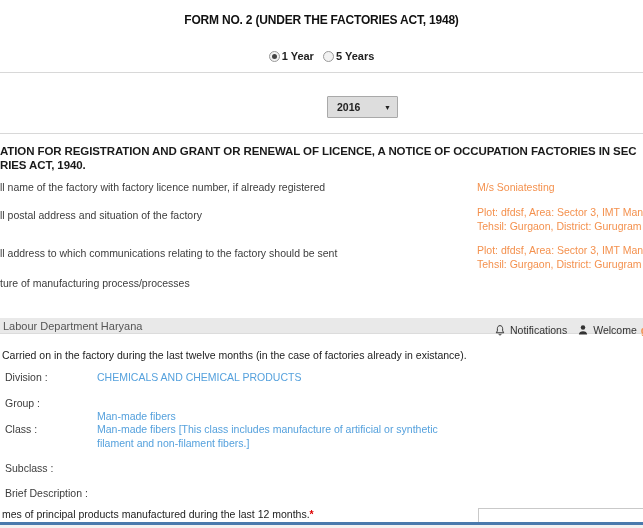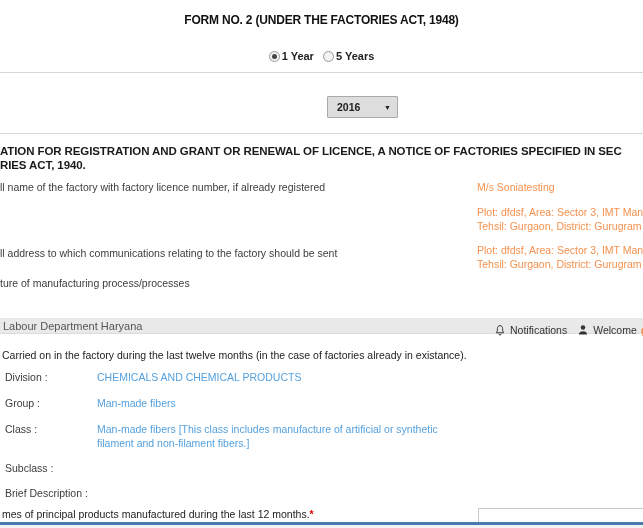--- a/index.html
+++ b/index.html
@@ -95,26 +95,27 @@
 
   <div class="divider" style="top:72px"></div>
 
   <div class="year-select">
     <span>2016</span>
     <span class="caret">▼</span>
   </div>
 
   <div class="divider" style="top:133px"></div>
 
-  <div class="abs notice" style="top:145px">ATION FOR REGISTRATION AND GRANT OR RENEWAL OF LICENCE, A NOTICE OF FACTORIES SPECIFIED IN SEC</div>
+  <div class="abs notice" style="top:145px">ATION FOR REGISTRATION AND GRANT OR RENEWAL OF LICENCE, A NOTICE OF OCCUPATION FACTORIES IN SEC</div>
   <div class="abs notice" style="top:159px">RIES ACT, 1940.</div>
 
   <div class="abs lbl" style="top:181px">ll name of the factory with factory licence number, if already registered</div>
   <div class="abs val orange" style="top:181px">M/s Soniatesting</div>
 
+  <div class="abs lbl" style="top:209px">ll postal address and situation of the factory</div>
   <div class="abs val orange" style="top:206px">
     <div>Plot: dfdsf, Area: Sector 3, IMT Mane</div>
     <div>Tehsil: Gurgaon, District: Gurugram</div>
   </div>
 
   <div class="abs lbl" style="top:247px">ll address to which communications relating to the factory should be sent</div>
   <div class="abs val orange" style="top:244px">
     <div>Plot: dfdsf, Area: Sector 3, IMT Mane</div>
     <div>Tehsil: Gurgaon, District: Gurugram</div>
   </div>
@@ -141,21 +142,21 @@
       <span class="uname orange">gupt</span>
     </span>
   </div>
 
   <div class="abs" style="left:2px; top:349px; font-size:10.5px; color:#222">Carried on in the factory during the last twelve months (in the case of factories already in existance).</div>
 
   <div class="abs body-lbl" style="top:371px">Division :</div>
   <div class="abs body-val blue" style="top:371px">CHEMICALS AND CHEMICAL PRODUCTS</div>
 
   <div class="abs body-lbl" style="top:397px">Group :</div>
-  <div class="abs body-val blue" style="top:397px">Man-made fibers</div>
+  <div class="abs body-val blue" style="top:410px">Man-made fibers</div>
 
   <div class="abs body-lbl" style="top:423px">Class :</div>
   <div class="abs body-val blue" style="top:423px">
     <div>Man-made fibers [This class includes manufacture of artificial or synthetic</div>
     <div>filament and non-filament fibers.]</div>
   </div>
 
   <div class="abs body-lbl" style="top:462px">Subclass :</div>
 
   <div class="abs body-lbl" style="top:487px">Brief Description :</div>

